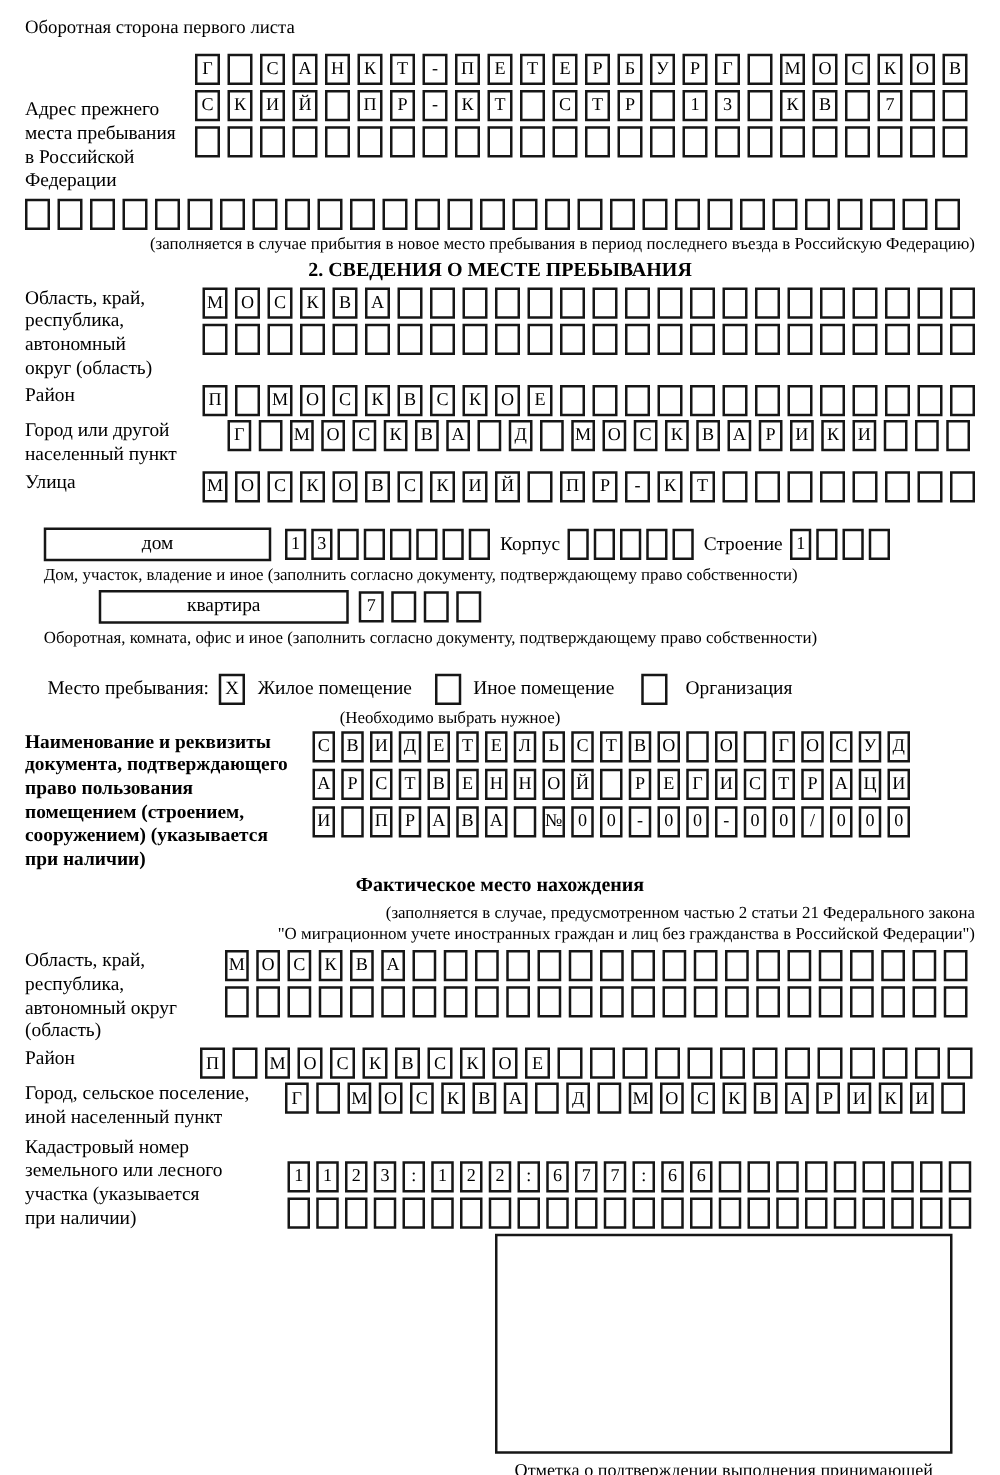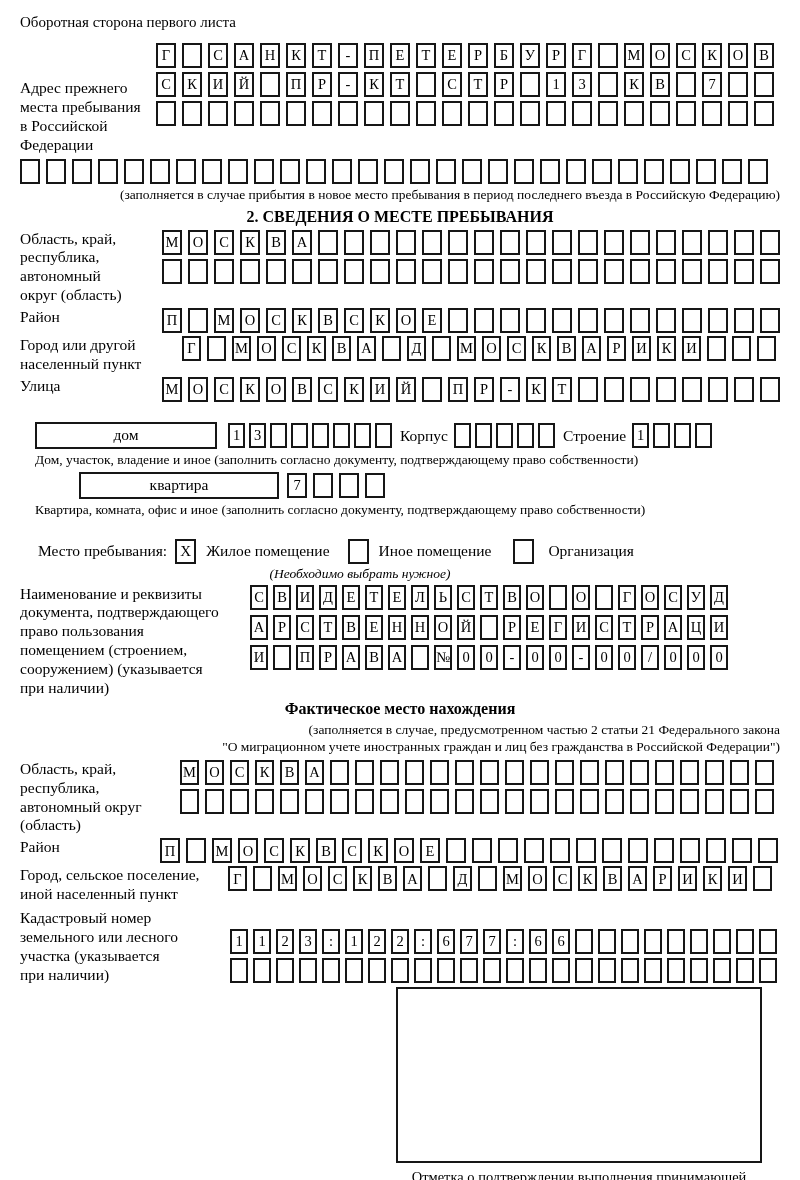--- a/index.html
+++ b/index.html
@@ -350,35 +350,35 @@
 
   <div class="frow vcenter mt3" style="margin-left:15px;padding-left:44px;">
     <div class="typebox" style="width:200px;">квартира</div>
     <div class="cells" style="margin-left:8px;">
         <span class="cell">7</span>
         <span class="cell"></span>
         <span class="cell"></span>
         <span class="cell"></span>
       </div>
   </div>
-  <div class="note mt3" style="margin-left:15px;">Квартира, комната, офис и иное (заполнить согласно документу, подтверждающему право собственности)</div>
+  <div class="note mt3" style="margin-left:15px;">Оборотная, комната, офис и иное (заполнить согласно документу, подтверждающему право собственности)</div>
 
   <div class="frow vcenter mt6" style="margin-left:18px;">
     <span class="inline-label">Место пребывания:</span>
     <span class="checkbox" style="margin-left:8px;">X</span>
     <span class="inline-label" style="margin-left:10px;">Жилое помещение</span>
     <span class="checkbox" style="margin-left:18px;"></span>
     <span class="inline-label" style="margin-left:10px;">Иное помещение</span>
     <span class="checkbox" style="margin-left:22px;"></span>
     <span class="inline-label" style="margin-left:14px;">Организация</span>
   </div>
-  <div class="note mt2" style="margin-left:180px;width:320px;text-align:center;font-style:italic;">(Необходимо выбрать нужное)</div>
+  <div class="note mt2" style="margin-left:180px;width:320px;text-align:center;">(Необходимо выбрать нужное)</div>
 
   <div class="frow mt2">
-    <div class="flabel" style="width:230px;">Наименование и реквизиты
+    <div class="flabel" style="width:230px;font-weight:bold;">Наименование и реквизиты
 документа, подтверждающего
 право пользования
 помещением (строением,
 сооружением) (указывается
 при наличии)</div>
     <div class="cellrows" style="gap:5px;">
       <div class="cells sm">
           <span class="cell">С</span>
           <span class="cell">В</span>
           <span class="cell">И</span>

